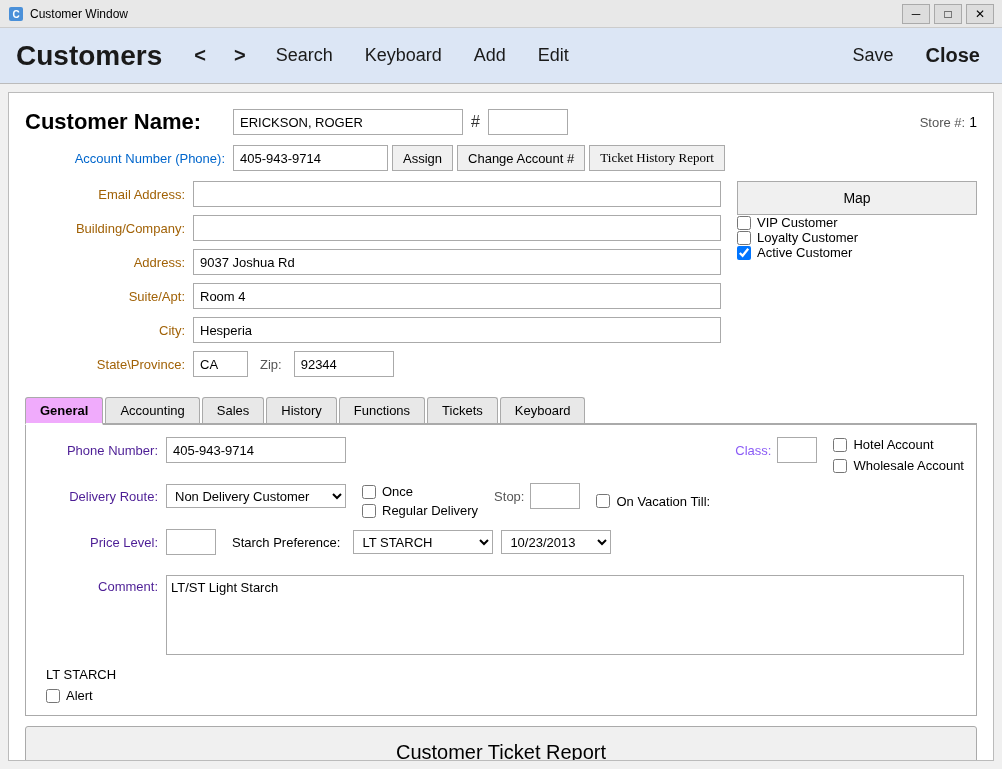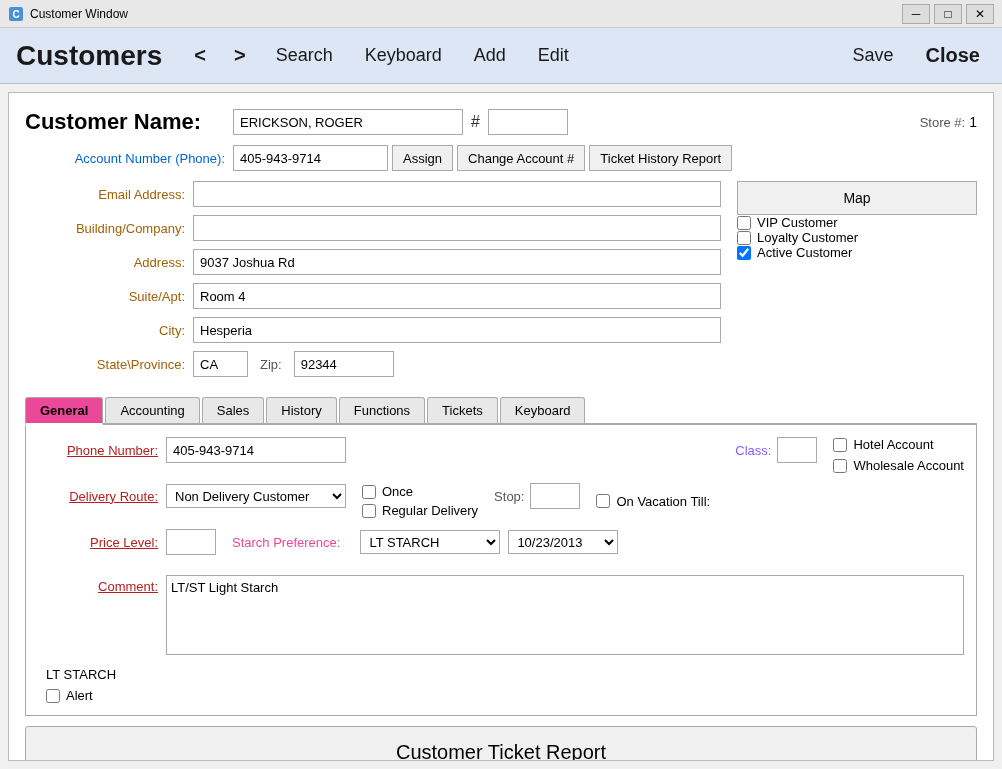--- a/index.html
+++ b/index.html
@@ -108,32 +108,32 @@
     .tab {
       padding: 5px 14px;
       border: 1px solid #aaa;
       border-bottom: none;
       background: #e8e8e8;
       cursor: pointer;
       font-size: 13px;
       margin-right: 2px;
       border-radius: 3px 3px 0 0;
     }
-    .tab.active { background: #ec4899; border-bottom: 2px solid white; margin-bottom: -2px; font-weight: bold; }
+    .tab.active { background: #f0abfc; border-bottom: 2px solid white; margin-bottom: -2px; font-weight: bold; }
     .tab-content {
       border: 1px solid #aaa;
       border-top: none;
       padding: 12px;
       background: white;
       min-height: 240px;
     }
 
     
     .tc-row { display: flex; align-items: center; margin-bottom: 10px; }
-    .tc-label { text-align: right; min-width: 120px; margin-right: 8px; font-size: 13px; color: #b91c1c; text-decoration: underline; }
+    .tc-label { text-align: right; min-width: 120px; margin-right: 8px; font-size: 13px; color: #4c1d95; }
     
     select.form-select {
       border: 1px solid #aaa;
       padding: 2px 4px;
       font-size: 13px;
       height: 24px;
       background: white;
     }
 
     .checkbox-row { display: flex; align-items: center; gap: 6px; font-size: 13px; }
@@ -216,21 +216,21 @@
   </div>
 
   
   <div class="row">
     <span class="label" style="min-width:200px;margin-right:8px;">
       <span style="color:#0066cc;">Account Number (Phone):</span>
     </span>
     <input type="text" class="input-text" style="width: 155px;" value="405-943-9714">
     <button class="btn" style="margin-left:4px;">Assign</button>
     <button class="btn" style="margin-left:4px;">Change Account #</button>
-    <button class="btn" style="margin-left:4px;">Ticket History Report</button>
+    <button class="btn" style="margin-left:4px;font-family:Liberation Serif, serif;">Ticket History Report</button>
   </div>
 
   
   <div class="form-area">
     <div class="form-left">
 
       <div class="form-row">
         <span class="form-label">Email Address:</span>
         <input type="text" class="input-text form-field" value="" style="">
       </div>
@@ -342,21 +342,21 @@
           <label for="vacation">On Vacation Till:</label>
         </div>
       </div>
 
       <div style="display:flex;gap:16px;align-items:center;margin-bottom:10px;">
         <div class="tc-row">
           <span class="tc-label">Price Level:</span>
           <input type="text" class="input-text" style="width: 50px;" value="">
         </div>
         <div class="tc-row">
-          <span style="font-size:13px;color:#ec4899;margin-right:20px;">Starch Preference:</span>
+          <span style="font-size:13px;color:#000000;margin-right:13px;">Starch Preference:</span>
           <select class="form-select" style="width:140px;">
             <option>LT STARCH</option>
             <option>NO STARCH</option>
             <option>MEDIUM STARCH</option>
             <option>HEAVY STARCH</option>
           </select>
           <select class="form-select" style="width:110px;margin-left:8px;">
             <option>10/23/2013</option>
           </select>
         </div>

